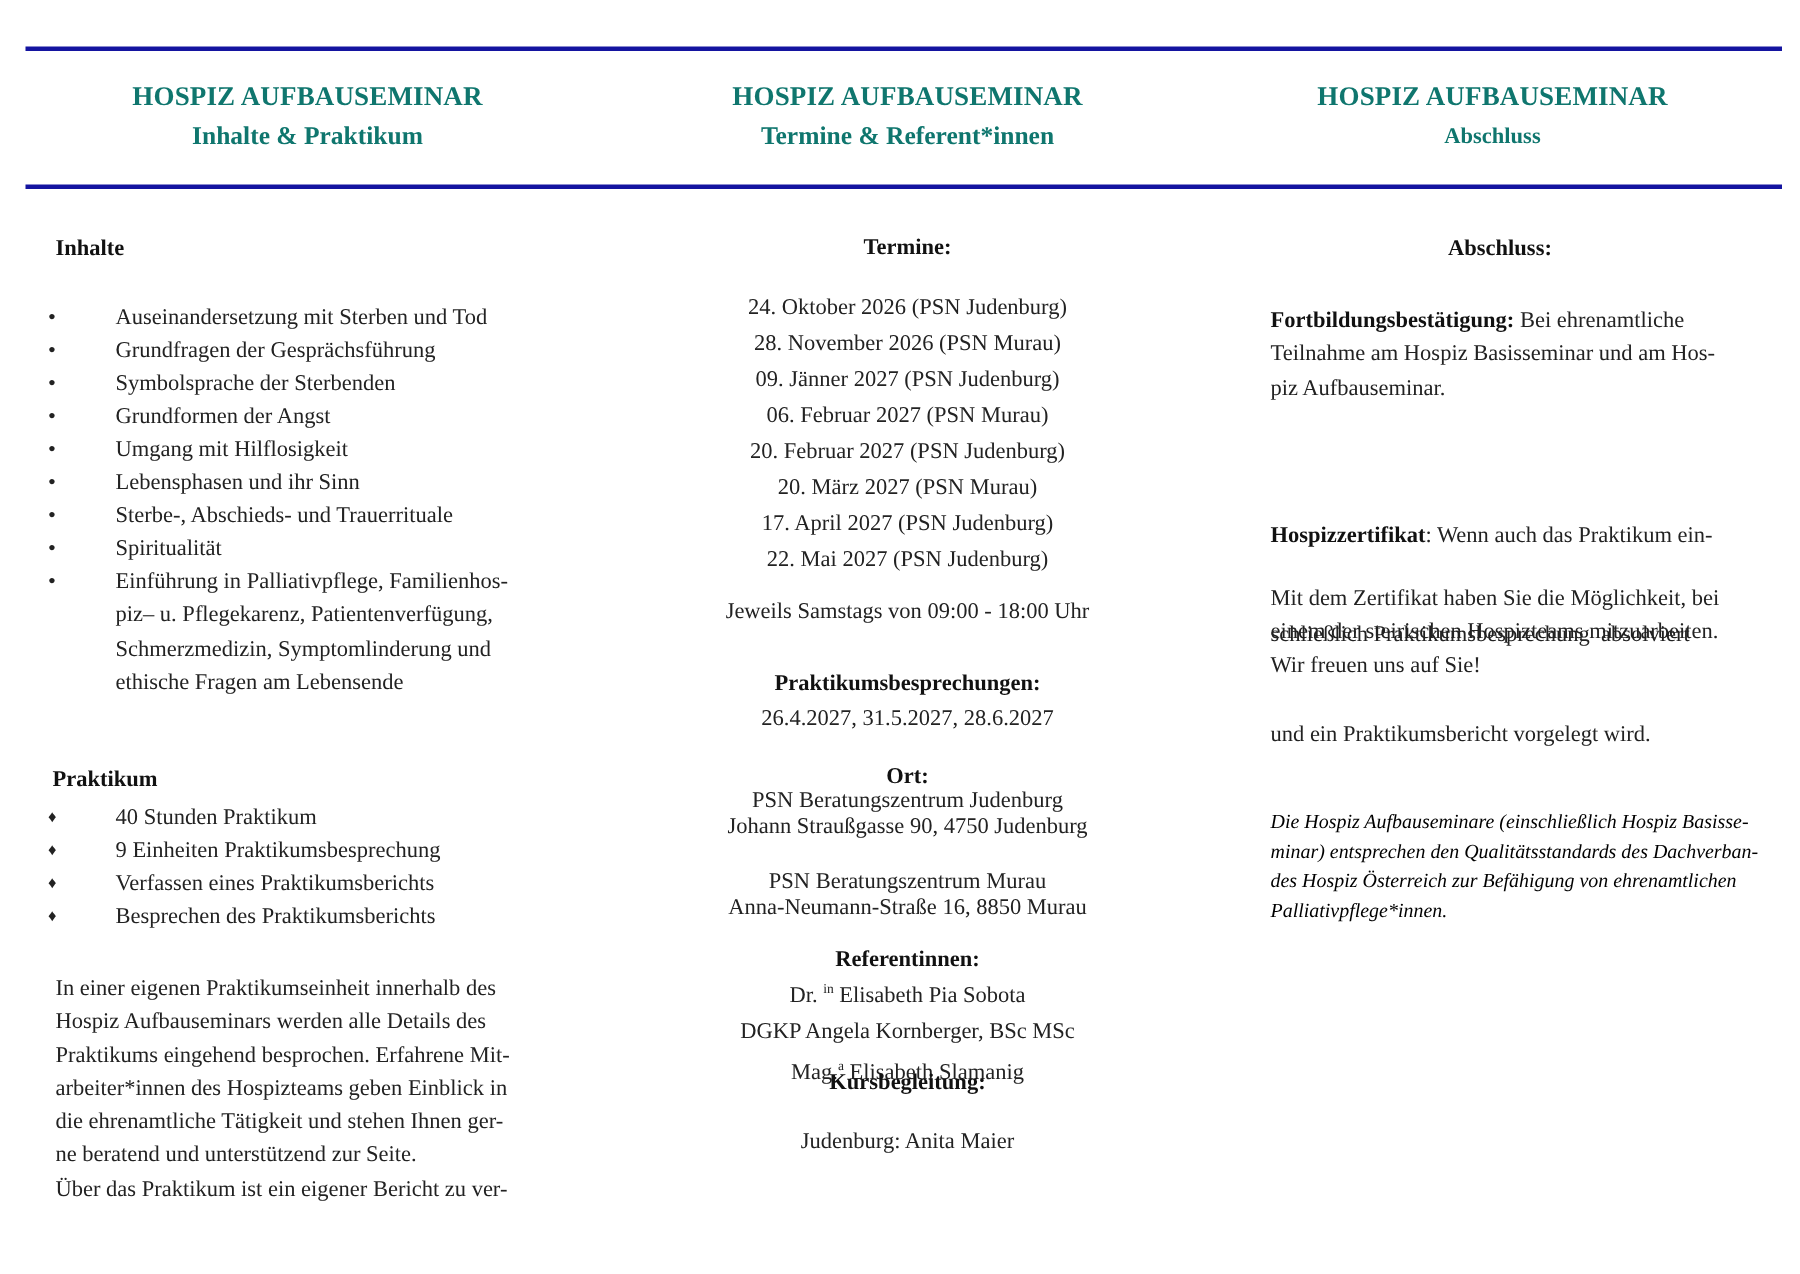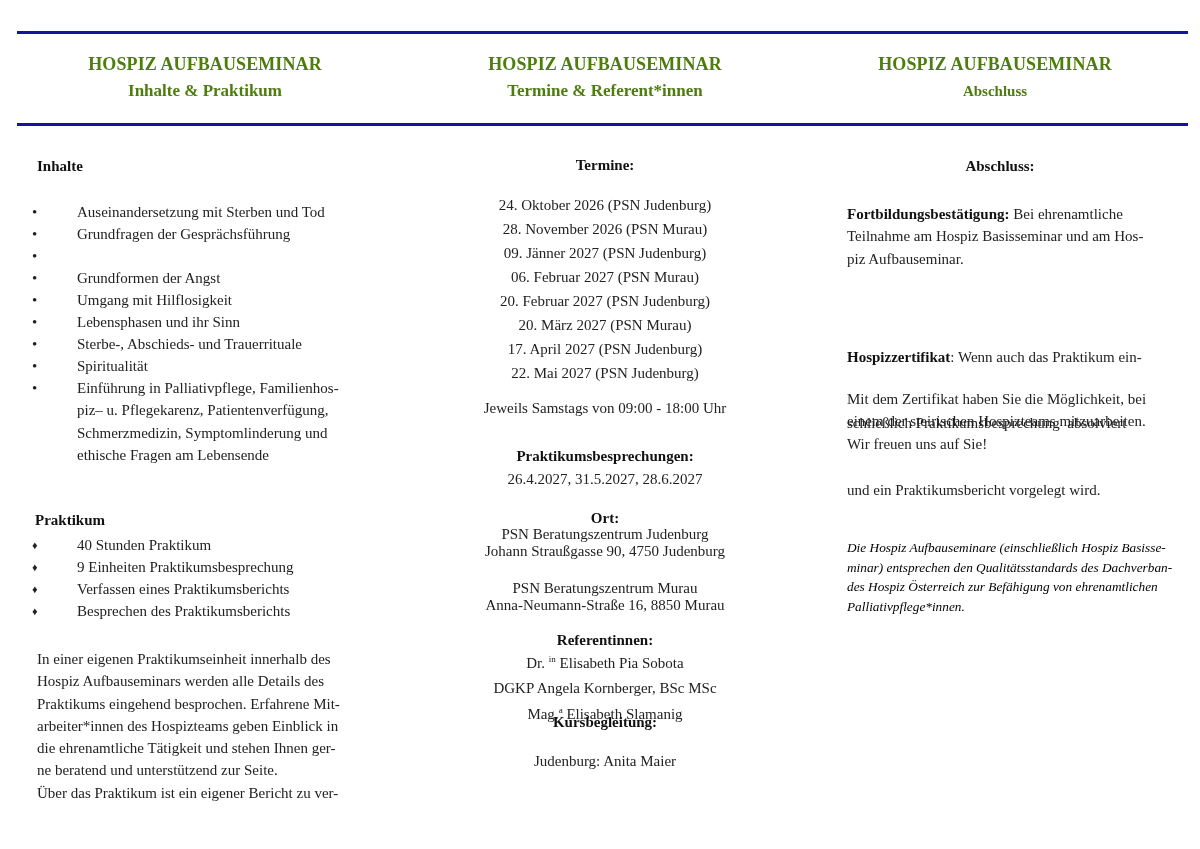--- a/index.html
+++ b/index.html
@@ -7,21 +7,21 @@
     width: 1200px; height: 849px; background: #ffffff; position: relative; overflow: hidden;
     font-family: "Liberation Serif", "DejaVu Serif", serif; color: #222;
   }
   .rule { position: absolute; left: 17px; width: 1171px; height: 3px; background: #1414a0; }
   .rule.top { top: 31px; }
   .rule.bottom { top: 123px; }
   .col { position: absolute; top: 0; }
   .col.left { left: 20px; width: 370px; }
   .col.mid { left: 420px; width: 370px; }
   .col.right { left: 830px; width: 350px; }
-  .hdr { position: absolute; top: 52px; left: 0; width: 100%; text-align: center; color: #4d7c0f; font-weight: bold; }
+  .hdr { position: absolute; top: 52px; left: 0; width: 100%; text-align: center; color: #0f766e; font-weight: bold; }
   .hdr .t1 { font-size: 18px; line-height: 24px; letter-spacing: 0.1px; }
   .hdr .t2 { font-size: 17px; line-height: 30px; }
   .abs { position: absolute; }
   .bold { font-weight: bold; color: #111; }
   .f15 { font-size: 15px; }
   .li { position: absolute; left: 12px; font-size: 15px; line-height: 22.3px; }
   .bullet { position: absolute; left: 0; width: 20px; }
   .li .txt { margin-left: 45px; display: block; width: 300px; }
   .center { text-align: center; width: 100%; left: 0; }
   .mid-line { font-size: 15px; line-height: 24px; }
@@ -46,20 +46,21 @@
     <div class="li" style="top:201px;">
         <span class="bullet">•</span>
         <span class="txt">Auseinandersetzung mit Sterben und Tod</span>
       </div>
     <div class="li" style="top:223px;">
         <span class="bullet">•</span>
         <span class="txt">Grundfragen der Gesprächsführung</span>
       </div>
     <div class="li" style="top:245px;">
         <span class="bullet">•</span>
+        <span class="txt">Symbolsprache der Sterbenden</span>
       </div>
     <div class="li" style="top:267px;">
         <span class="bullet">•</span>
         <span class="txt">Grundformen der Angst</span>
       </div>
     <div class="li" style="top:289px;">
         <span class="bullet">•</span>
         <span class="txt">Umgang mit Hilflosigkeit</span>
       </div>
     <div class="li" style="top:311px;">

